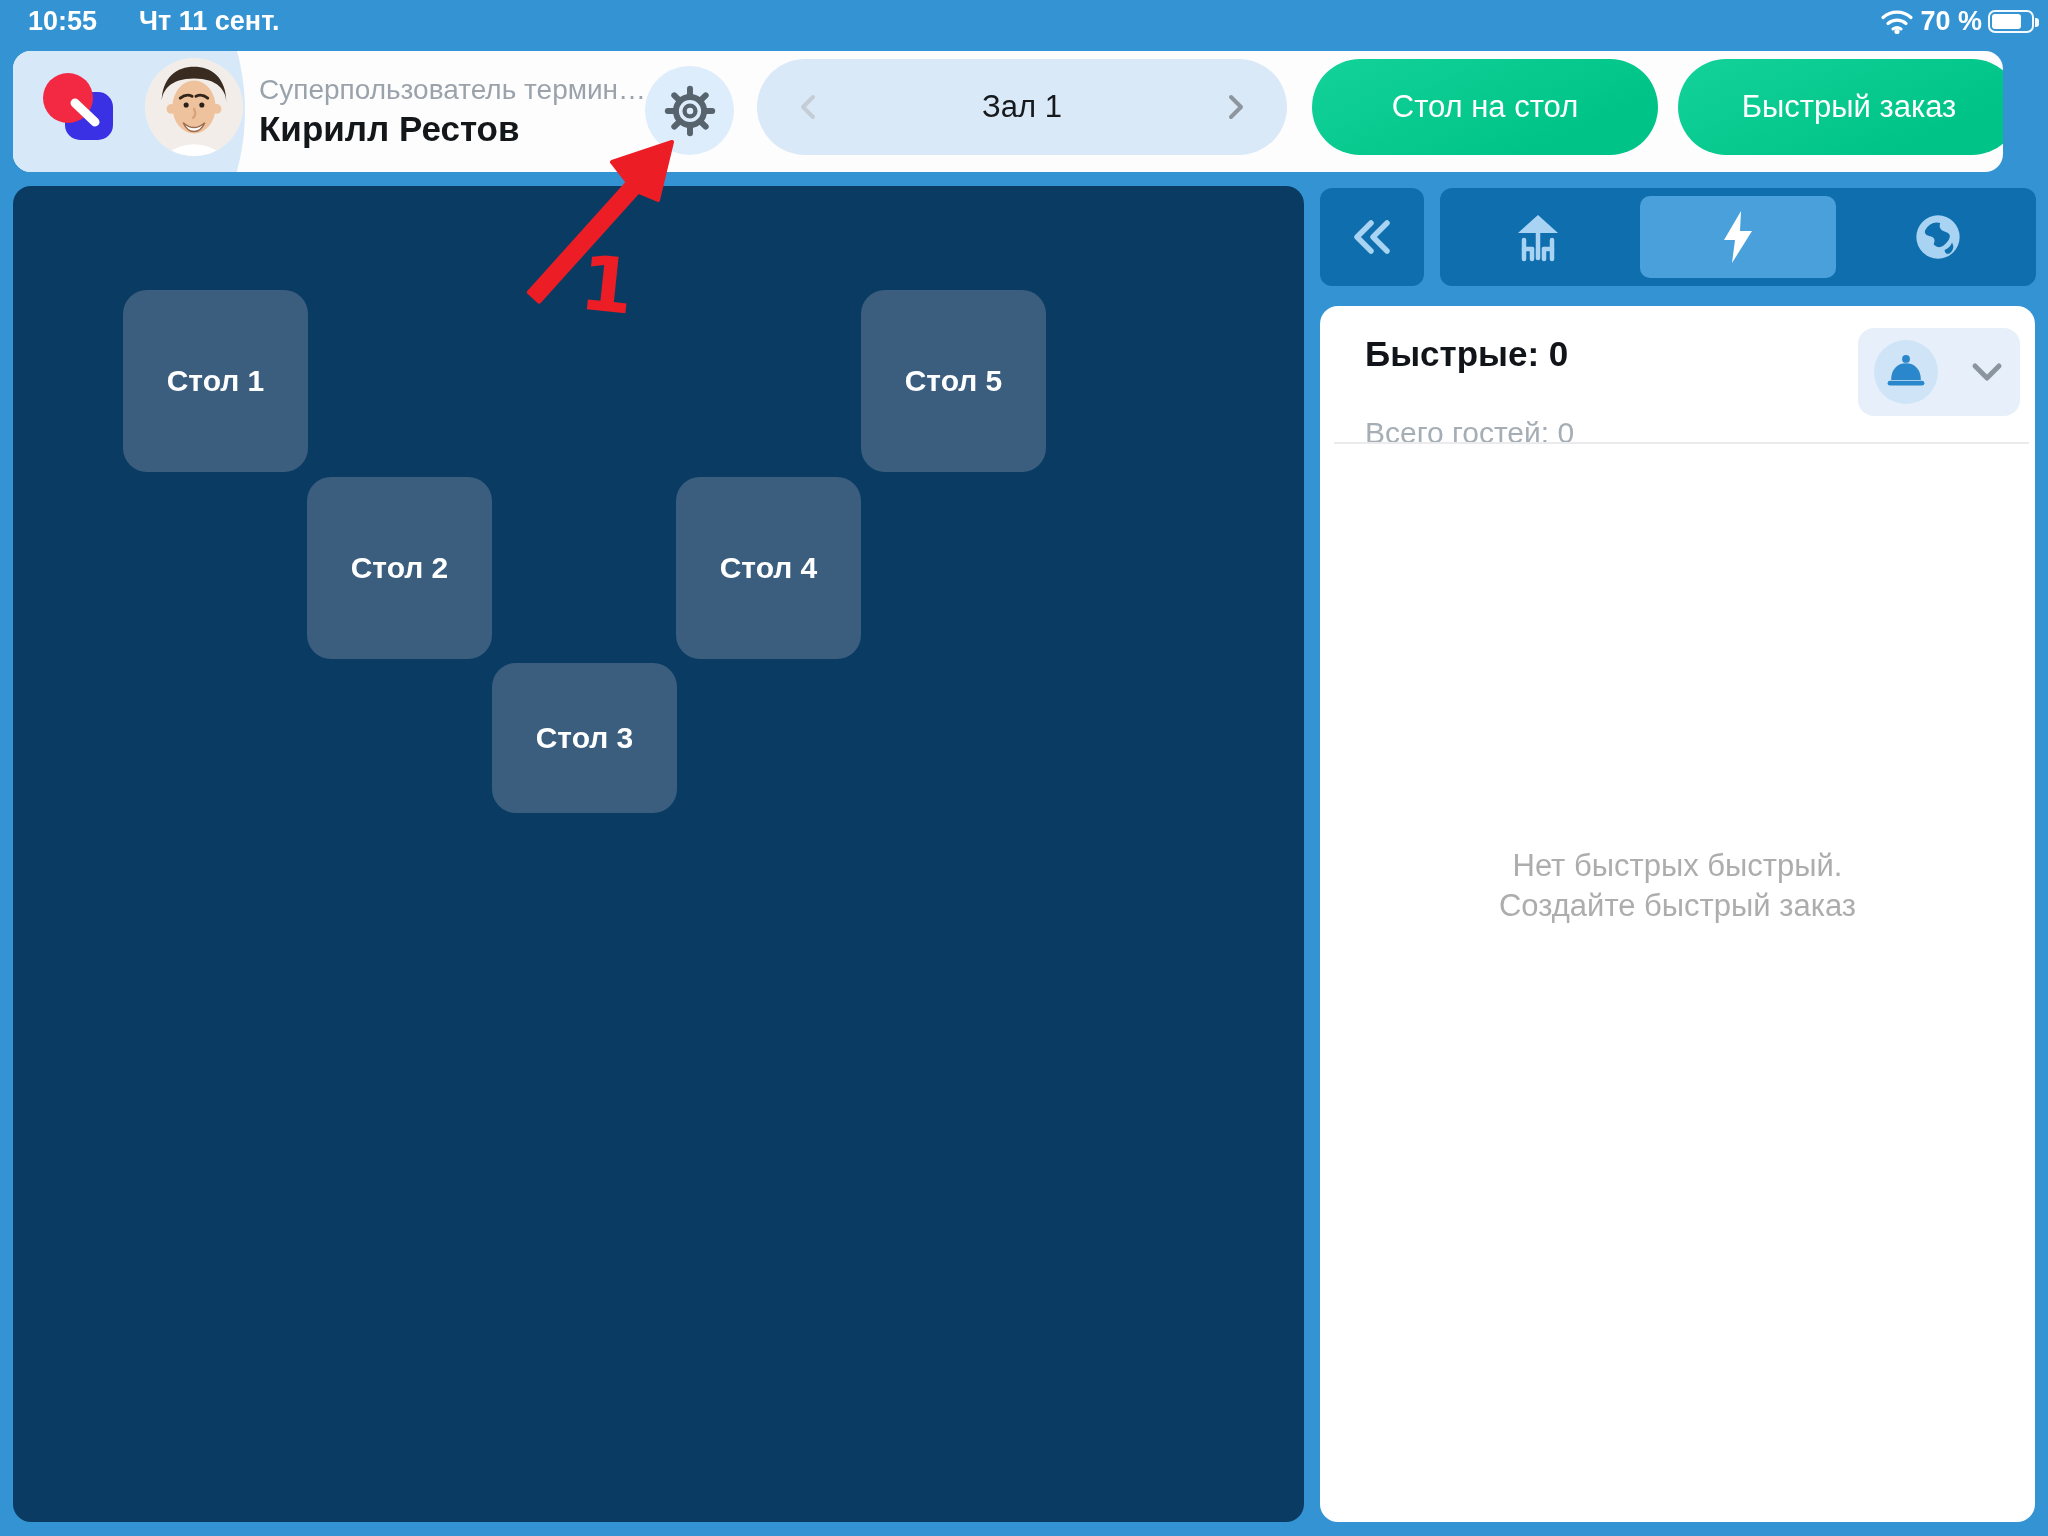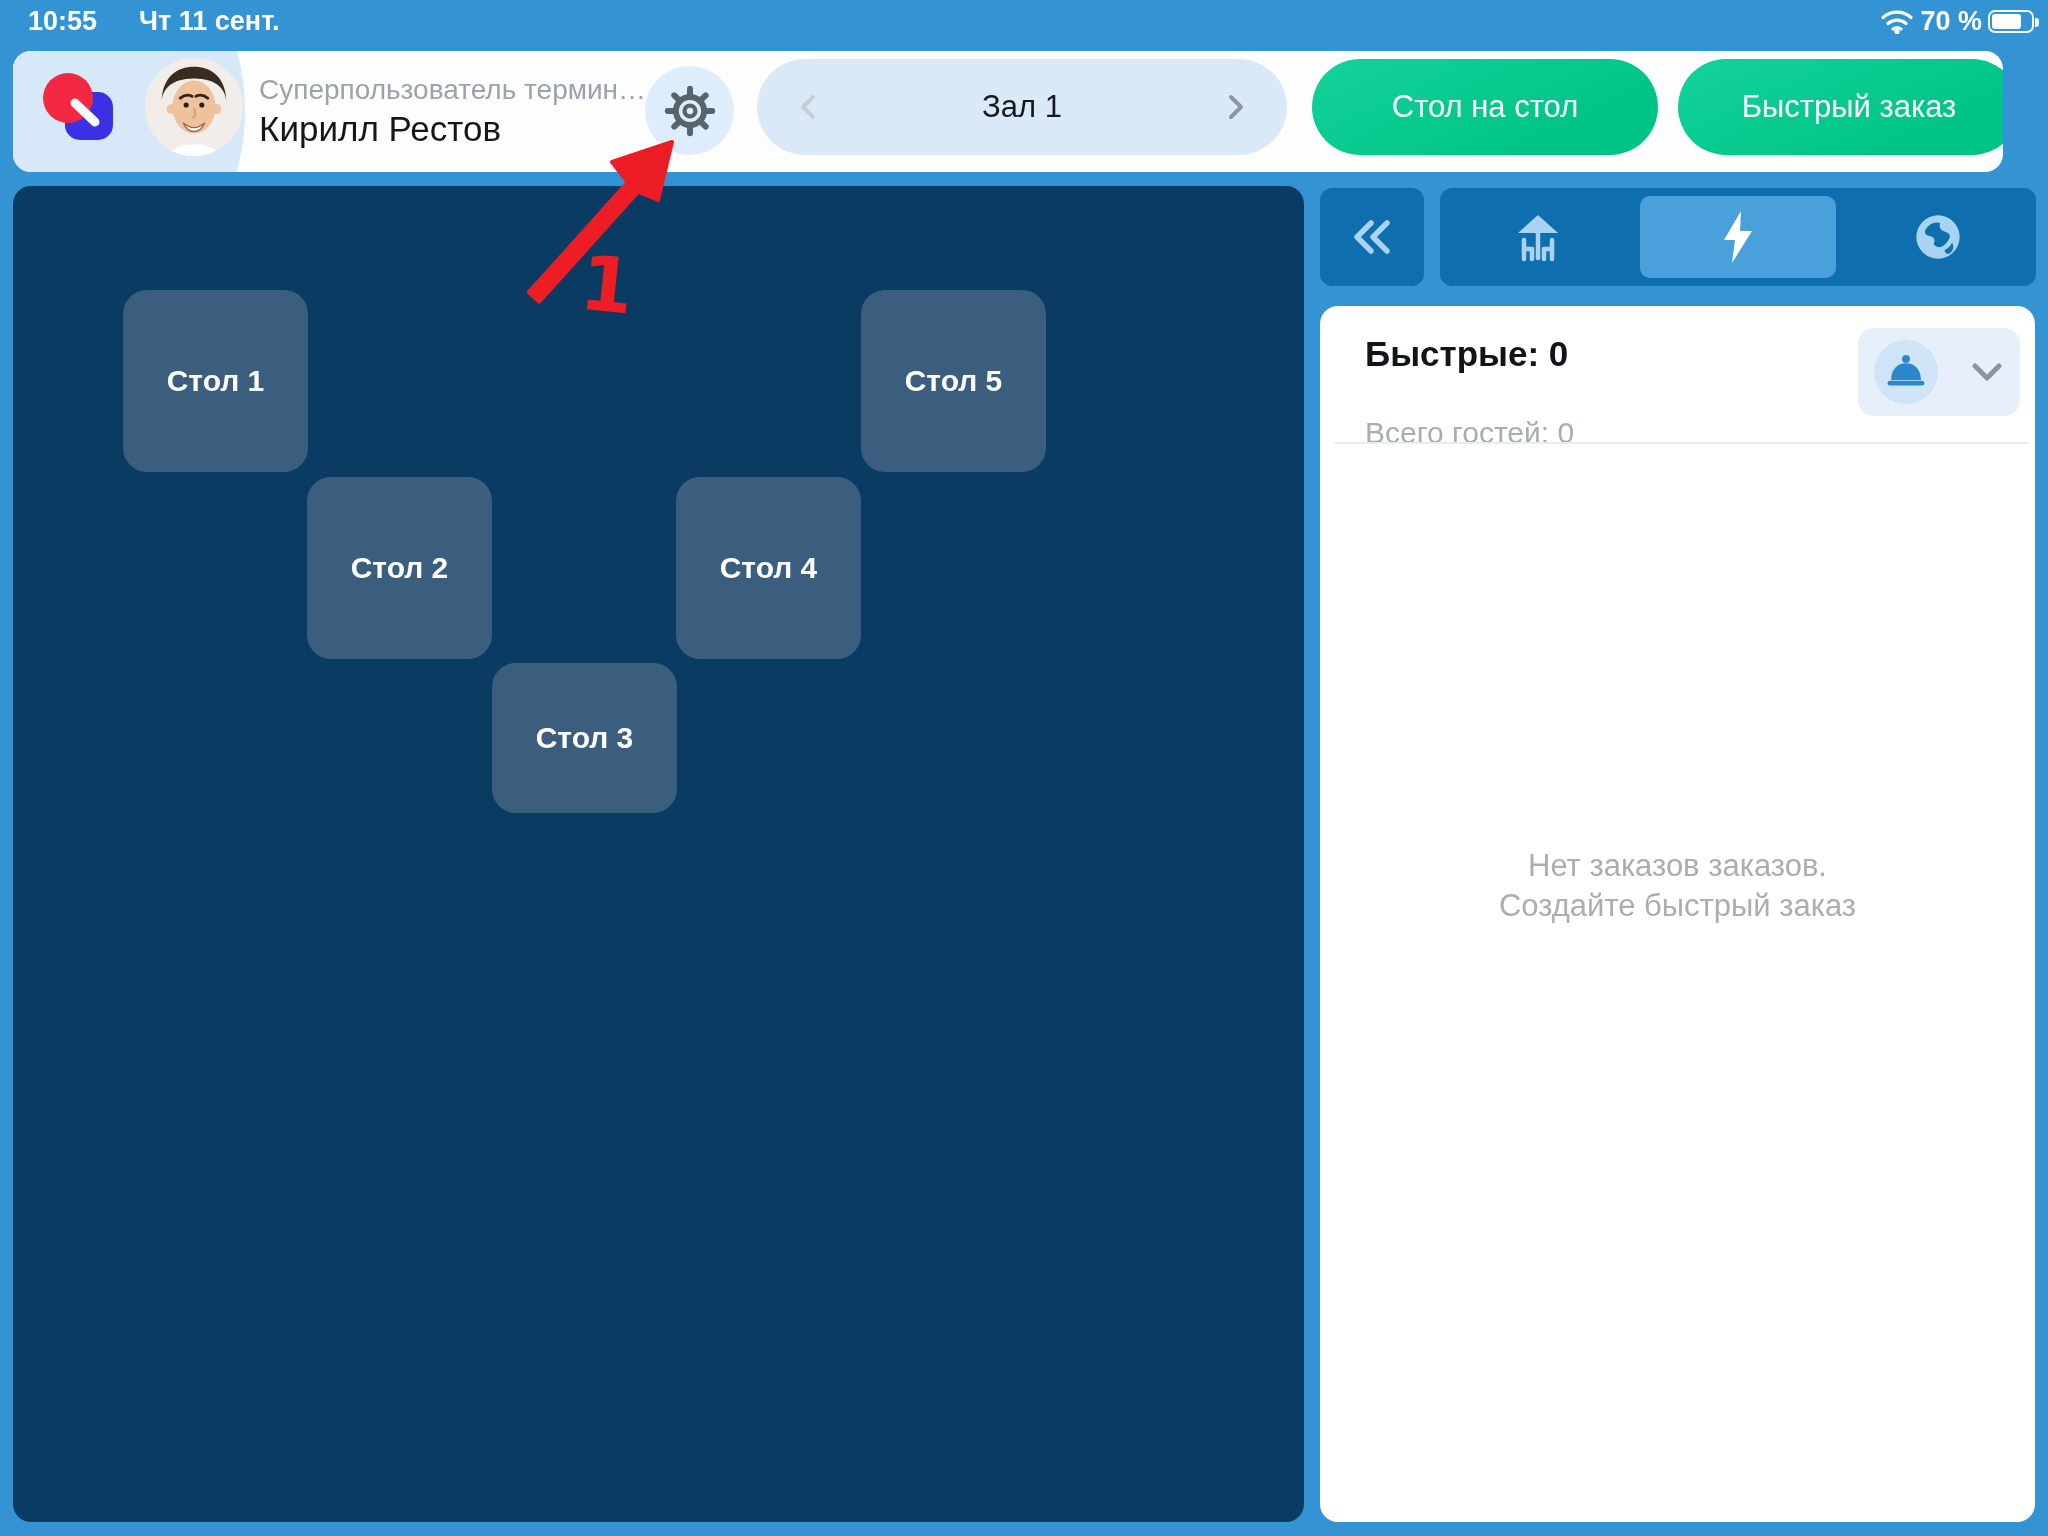--- a/index.html
+++ b/index.html
@@ -22,21 +22,21 @@
 
   
   .header-card { position:absolute; left:13px; top:51px; width:1990px; height:121px;
     background:#fdfdfe; border-radius:18px; overflow:hidden;padding-left:44px; }
   .deco { position:absolute; left:-228px; top:-170px; width:460px; height:460px;
     border-radius:50%; background:#d7e9f9; }
   .logo { position:absolute; left:30px; top:21px; width:70px; height:70px; }
   .avatar { position:absolute; left:132px; top:7px; width:98px; height:98px; border-radius:50%; overflow:hidden; background:#f2ede8; }
   .user-info { position:absolute; left:246px; top:24px; }
   .user-role { font-size:28px; color:#9aa3ab; line-height:30px; white-space:nowrap; }
-  .user-name { font-size:35px; font-weight:400; color:#14171a; line-height:38px; margin-top:5px; white-space:nowrap; }
+  .user-name { font-size:35px; font-weight:700; color:#14171a; line-height:38px; margin-top:5px; white-space:nowrap; }
   .gear-btn { position:absolute; left:632px; top:15px; width:89px; height:89px; border-radius:50%;
     background:#ddedfb; border:none; display:flex; align-items:center; justify-content:center; cursor:pointer; }
   .hall-pill { position:absolute; left:744px; top:8px; width:530px; height:96px; border-radius:48px;
     background:#d9e9f7; display:flex; align-items:center; justify-content:space-between; padding:0 32px; }
   .hall-label { font-size:31px; color:#17191c; font-weight:500; }
   .chev-btn { background:none; border:none; width:40px; height:40px; display:flex; align-items:center; justify-content:center; cursor:pointer; }
   .btn-green { position:absolute; top:8px; height:96px; border:none; border-radius:48px; cursor:pointer;
     background:linear-gradient(155deg,#13d29a 0%,#00c487 75%);
     color:#fff; font-size:31px; font-weight:500; font-family:inherit; }
   .btn-green.order-table { left:1299px; width:346px; }
@@ -232,21 +232,21 @@
           <path d="M7 30 C7 18 14 11 24 11 C34 11 41 18 41 30 Z" fill="#2b87cb"></path>
           <rect x="3" y="31" width="42" height="5.5" rx="2.75" fill="#2b87cb"></rect>
         </svg>
       </span>
       <svg width="34" height="22" viewBox="0 0 34 22">
         <polyline points="5,5 17,17 29,5" fill="none" stroke="#8b959d" stroke-width="5" stroke-linecap="round" stroke-linejoin="round"></polyline>
       </svg>
     </button>
     <div class="divider"></div>
     <div class="empty-state">
-      <div>Нет заказов заказов.</div>
+      <div>Нет быстрых быстрый.</div>
       <div>Создайте быстрый заказ</div>
     </div>
   </div>
 
   <svg class="annotation" viewBox="0 0 210 225">
     <path d="M28.8 182.3 L127.8 72.3 L112 52 L172 32 L158 90 L138.2 81.7 L39.2 191.7 Z" fill="#ec1d25" stroke="#ec1d25" stroke-width="4" stroke-linejoin="round"></path>
     <text x="80" y="200" font-size="76" fill="#ec1d25" transform="rotate(6 95 180)">1</text>
   </svg>
 
 </div>

